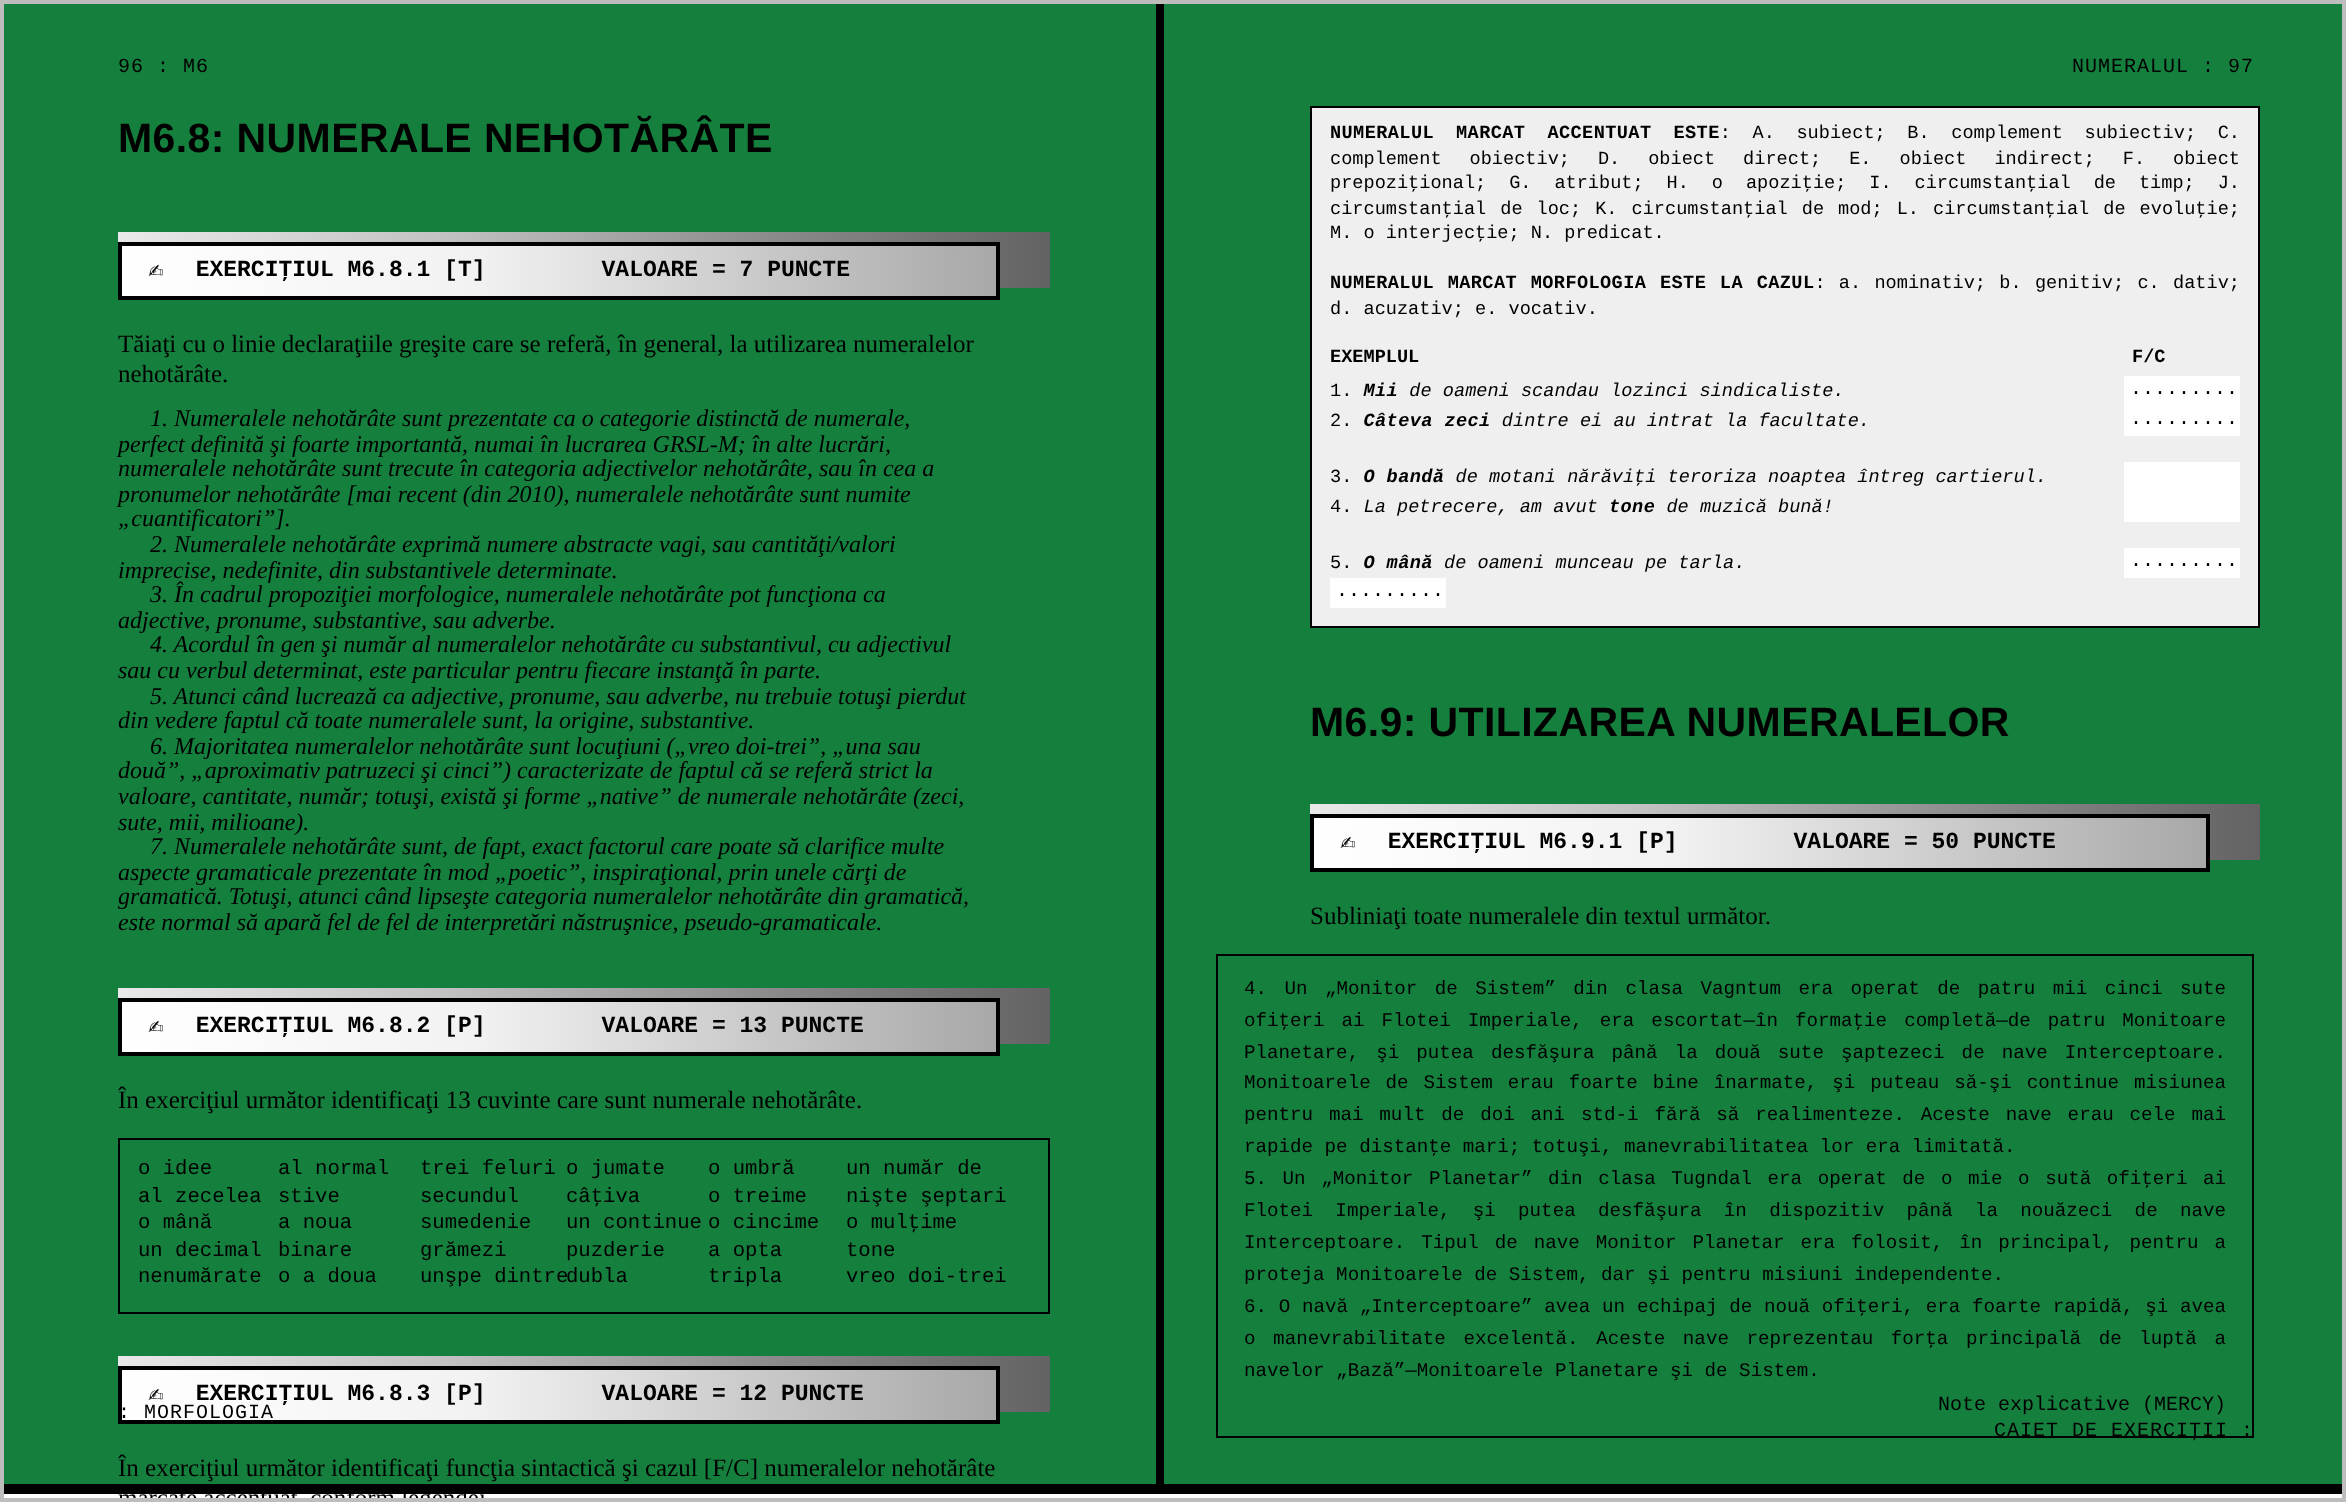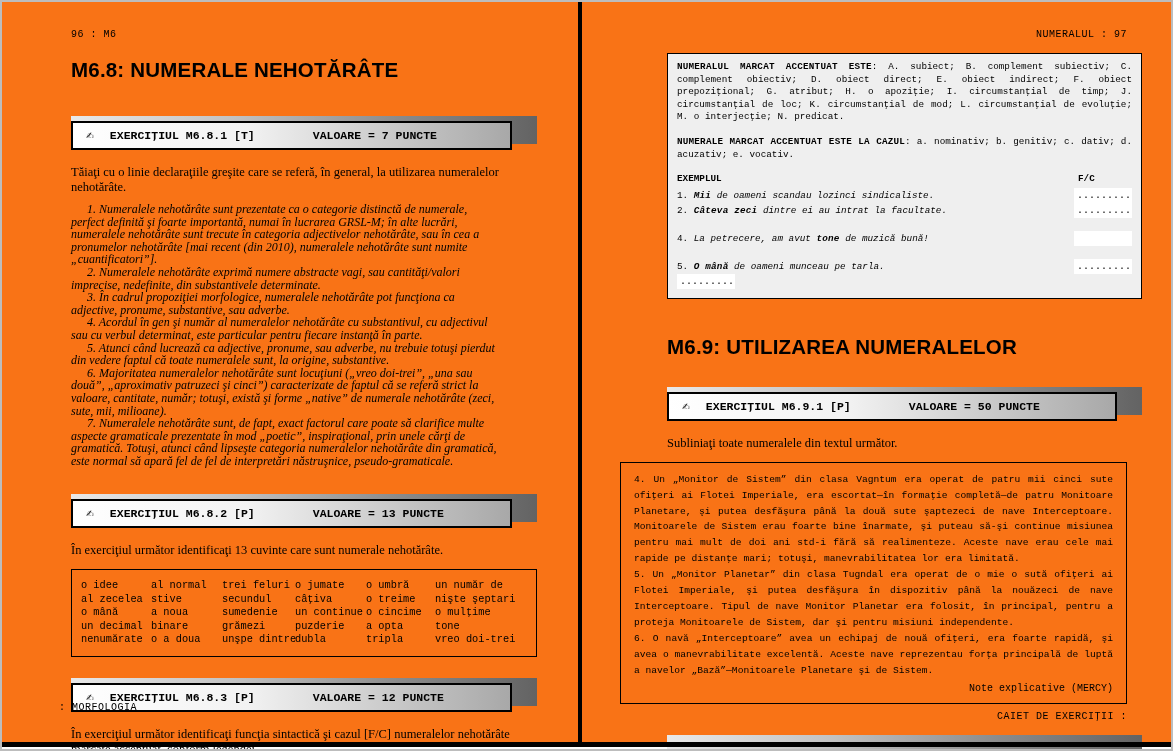--- a/index.html
+++ b/index.html
@@ -1,20 +1,20 @@
 <!DOCTYPE html>
 <html><head>
 <meta charset="utf-8">
 <style>
   html,body{margin:0;padding:0;background:#9a9a9a;}
   *{box-sizing:border-box;}
   .sheet{position:relative;width:1173px;height:751px;background:#fff;border:2px solid #bdbdbd;
          overflow:hidden;color:#000;}
   .spread{display:flex;height:744px;}
-  .page{position:relative;height:100%;background:#f97316;padding-left:12px;}
+  .page{position:relative;height:100%;background:#15803d;}
   .page-left{width:576px;}
   .divider{width:4px;background:#000;height:100%;}
   .page-right{flex:1;}
   .bottom-rule{position:absolute;left:0;right:0;bottom:2px;height:5px;background:#000;}
 
   
   .pg-head{font:10px "Liberation Mono",monospace;letter-spacing:.5px;}
   .pg-foot{position:absolute;font:10px "Liberation Mono",monospace;letter-spacing:.5px;}
 
   
@@ -161,37 +161,41 @@
       <div class="pg-foot" style="left:57px;bottom:33px;">: MORFOLOGIA</div>
     </div>
 
     <div class="divider"></div>
 
     <div class="page page-right">
       <div class="pg-head" style="padding-top:27px;text-align:right;margin-right:44px;">NUMERALUL : 97</div>
 
       <div class="legend ml-r w-r" style="margin-top:13px;">
         <p class="para"><b>NUMERALUL MARCAT ACCENTUAT ESTE</b><span>: A. subiect; B. complement subiectiv; C. complement obiectiv; D. obiect direct; E. obiect indirect; F. obiect prepoziţional; G. atribut; H. o apoziţie; I. circumstanţial de timp; J. circumstanţial de loc; K. circumstanţial de mod; L. circumstanţial de evoluţie; M. o interjecţie; N. predicat.</span></p>
-        <p class="para"><b>NUMERALE MARCAT ACCENTUAT ESTE LA CAZUL</b><span>: a. nominativ; b. genitiv; c. dativ; d. acuzativ; e. vocativ.</span></p>
+        <p class="para"><b>NUMERALUL MARCAT MORFOLOGIA ESTE LA CAZUL</b><span>: a. nominativ; b. genitiv; c. dativ; d. acuzativ; e. vocativ.</span></p>
 
         <div class="exhead">
           <span>EXEMPLUL</span>
           <span class="sp"></span>
           <span class="fch">F/C</span>
         </div>
 
         <div class="exrow">
           <span class="sent"><span class="n">1. </span><b>Mii</b><span> de oameni scandau lozinci sindicaliste.</span></span>
           <span class="fc">.........</span>
         </div>
         <div class="exrow">
           <span class="sent"><span class="n">2. </span><b>Câteva zeci</b><span> dintre ei au intrat la facultate.</span></span>
           <span class="fc">.........</span>
         </div>
         <div class="exgap"></div>
+        <div class="exrow">
+          <span class="sent"><span class="n">3. </span><b>O bandă</b><span> de motani nărăviţi teroriza noaptea întreg cartierul.</span></span>
+          <span class="fc"></span>
+        </div>
         <div class="exrow">
           <span class="sent"><span class="n">4. </span><span>La petrecere, am avut </span><b>tone</b><span> de muzică bună!</span></span>
           <span class="fc"></span>
         </div>
         <div class="exgap"></div>
         <div class="exrow">
           <span class="sent"><span class="n">5. </span><b>O mână</b><span> de oameni munceau pe tarla.</span></span>
           <span class="fc">.........</span>
         </div>
         <div class="exrow">

